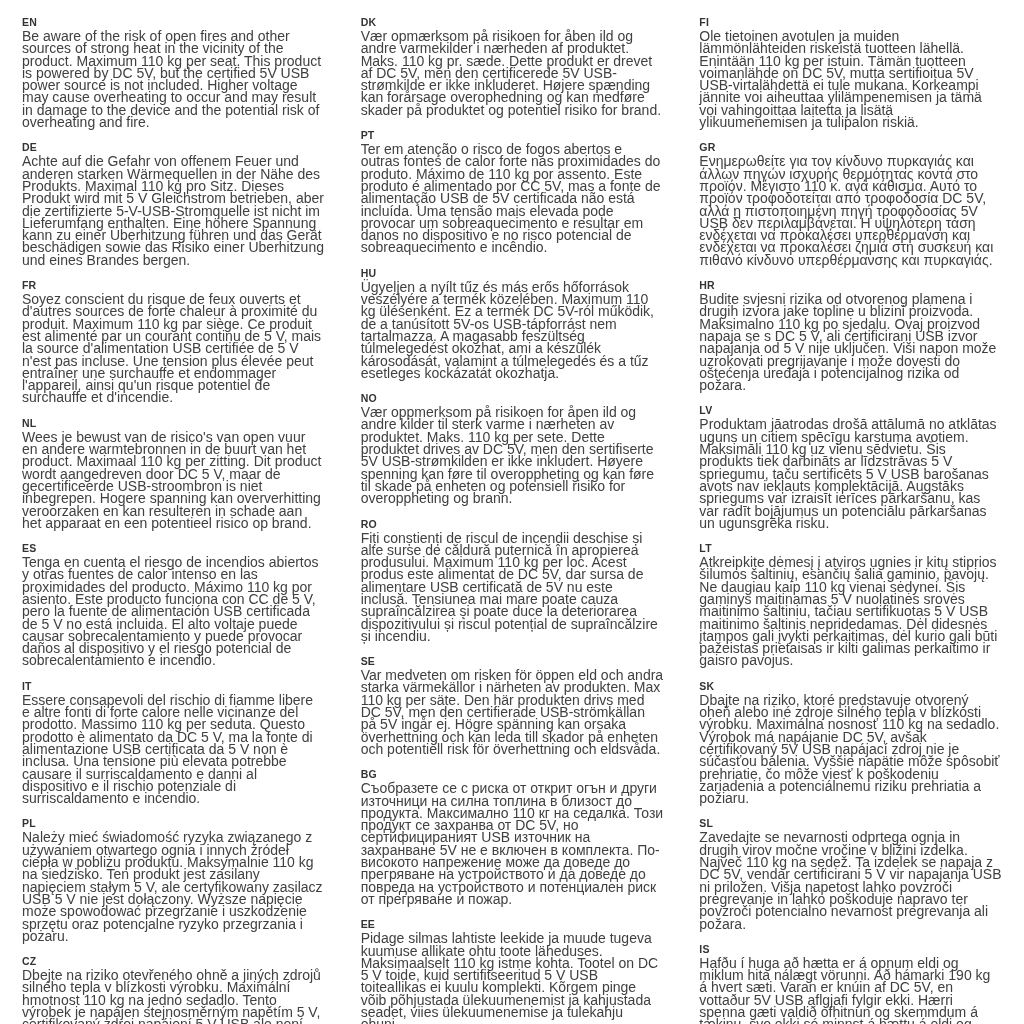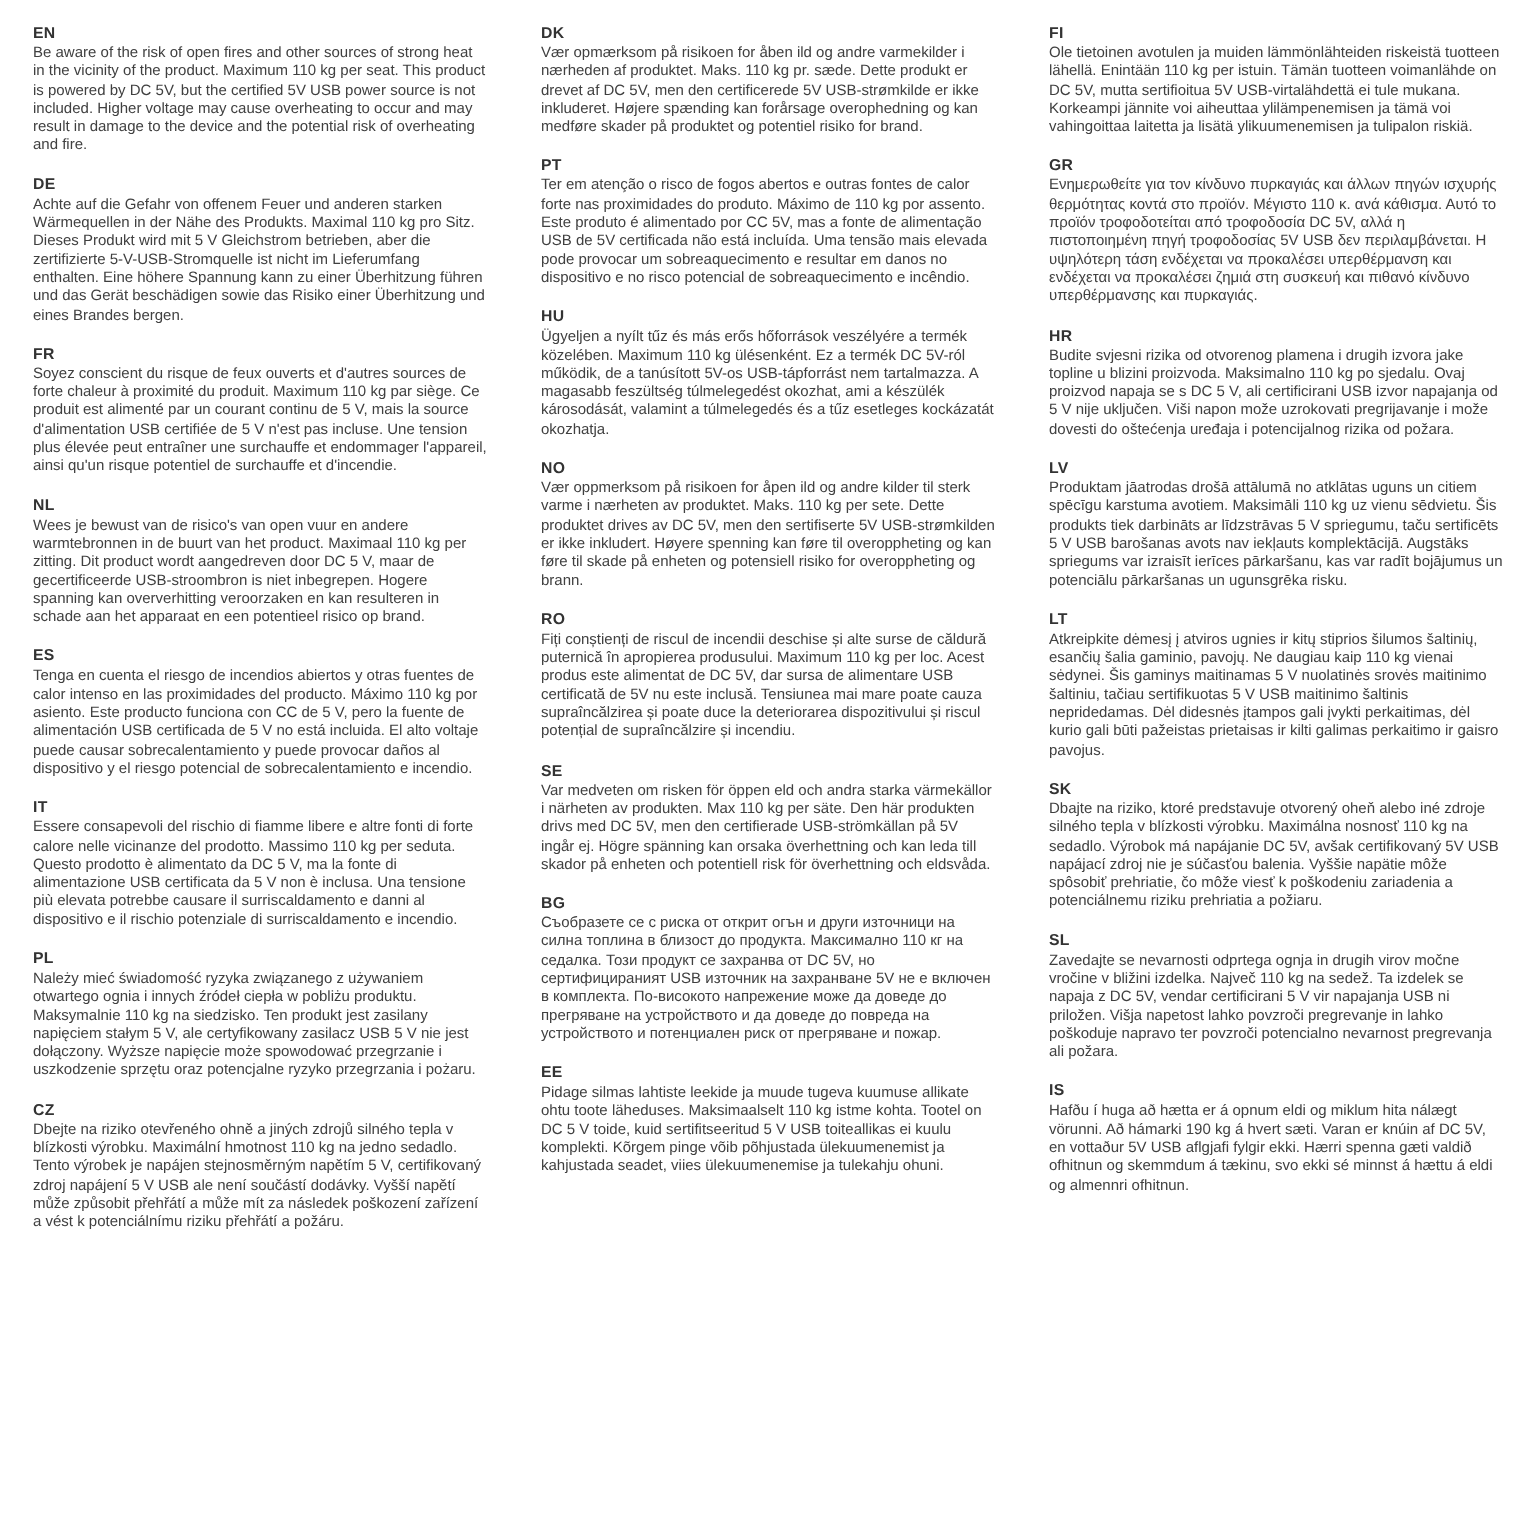--- a/index.html
+++ b/index.html
@@ -32,21 +32,21 @@
   }
   .lang-code {
     font-size: 10.5px;
     font-weight: bold;
     margin: 0 0 2px 0;
     padding: 0;
     letter-spacing: 0.2px;
     color: #333333;
   }
   .lang-text {
-    font-size: 10px;
+    font-size: 14px;
     line-height: 12.3px;
     margin: 0;
     padding: 0;
     color: #404040;
     text-align: left;
   }
 </style>
 </head>
 <body>
 

